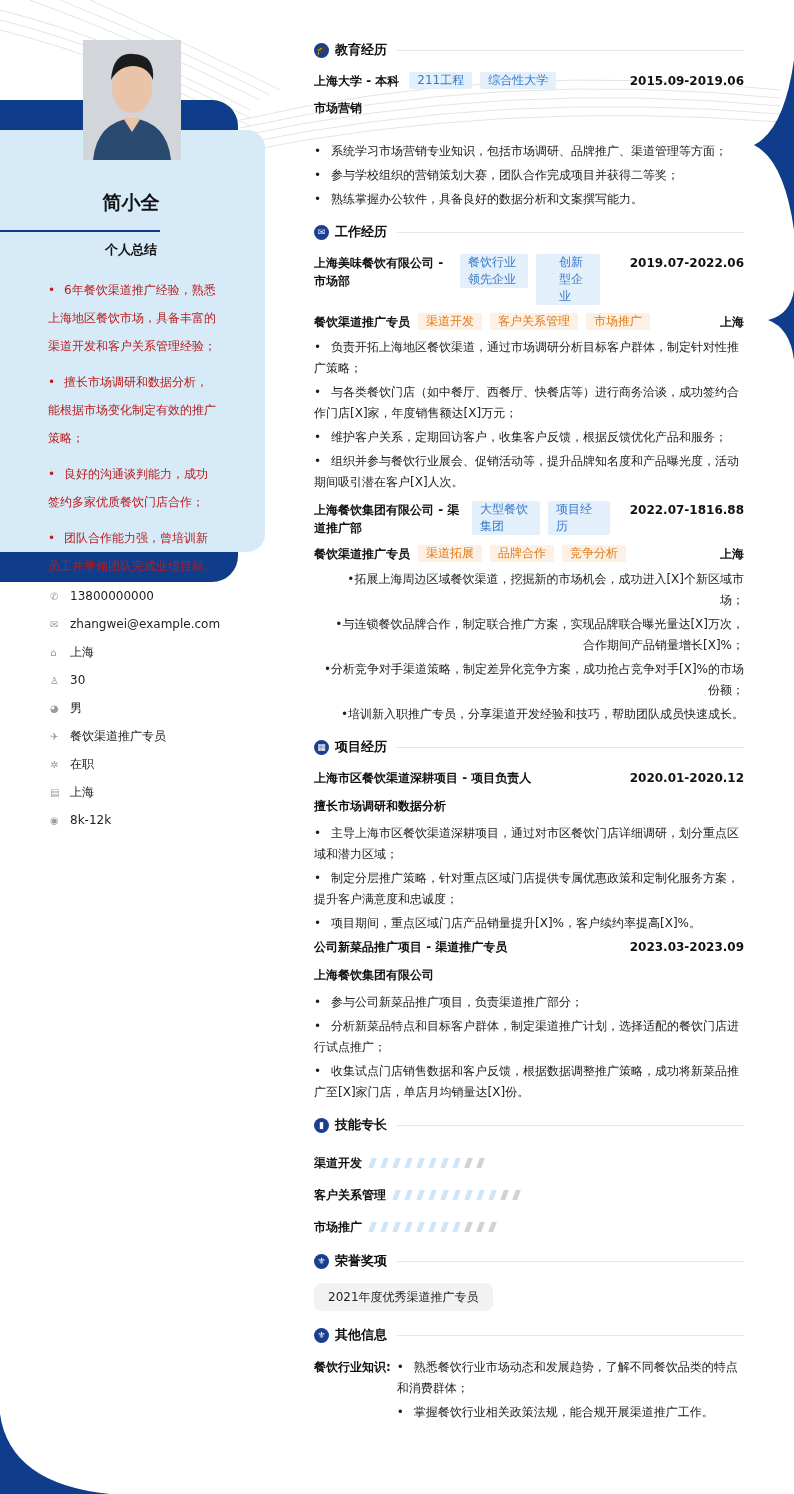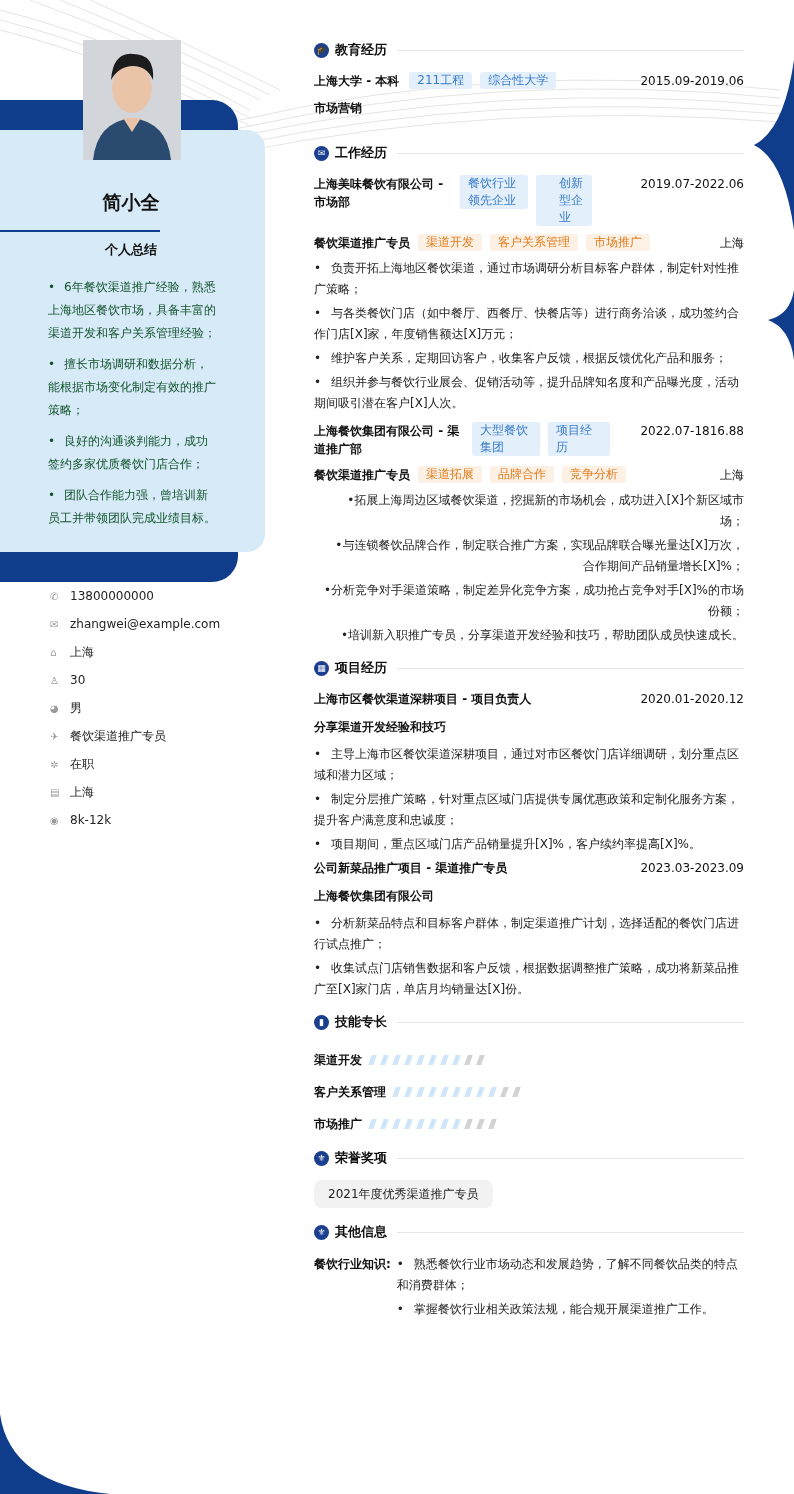--- a/index.html
+++ b/index.html
@@ -13,38 +13,38 @@
 
   
   .blue-band-top { position: absolute; left: 0; top: 100px; width: 238px; height: 40px; background: #0f3d8c; border-top-right-radius: 26px; z-index: 1; }
   .blue-band-bottom { position: absolute; left: 0; top: 540px; width: 238px; height: 42px; background: #0f3d8c; border-bottom-right-radius: 26px; z-index: 1; }
   .left-card { position: absolute; left: 0; top: 130px; width: 265px; height: 422px; background: #d6eaf8; border-top-right-radius: 18px; border-bottom-right-radius: 18px; z-index: 2; }
   .photo { position: absolute; left: 83px; top: 40px; width: 98px; height: 120px; background: #cfd3d8; z-index: 3; overflow: hidden; }
   .name { position: absolute; left: 0; top: 190px; width: 262px; text-align: center; font-size: 19px; font-weight: bold; color: #111; z-index: 3; }
   .name-line { position: absolute; left: 0; top: 230px; width: 160px; height: 2px; background: #0f3d8c; z-index: 3; }
   .summary-title { position: absolute; left: 0; top: 241px; width: 262px; text-align: center; font-size: 13px; font-weight: bold; color: #111; z-index: 3; }
   .summary-list { position: absolute; left: 48px; top: 276px; width: 170px; z-index: 3; list-style: none; }
-  .summary-list li { font-size: 12px; line-height: 23px; color: #14532d; margin-bottom: 8px; }
+  .summary-list li { font-size: 12px; line-height: 28px; color: #b91c1c; margin-bottom: 8px; }
   .summary-list li .dot { display: inline-block; width: 16px; }
 
   .contact-list { position: absolute; left: 50px; top: 582px; z-index: 3; list-style: none; }
   .contact-list li { height: 28px; display: flex; align-items: center; font-size: 12px; color: #222; }
   .contact-list .ic { width: 20px; color: #999; font-size: 10px; display: inline-flex; justify-content: flex-start; }
 
   
   .main { position: absolute; left: 314px; top: 38px; width: 430px; z-index: 3; }
   .sec-head { display: flex; align-items: center; height: 24px; margin-bottom: 10px; }
   .sec-icon { width: 15px; height: 15px; border-radius: 50%; background: #1a3f8f; color: #fff; display: inline-flex; align-items: center; justify-content: center; font-size: 9px; margin-right: 6px; flex-shrink: 0; }
   .sec-title { font-size: 13px; font-weight: bold; color: #111; margin-right: 10px; white-space: nowrap; }
   .sec-line { flex: 1; height: 1px; background: #e6e6e6; }
 
   .row { display: flex; align-items: flex-start; justify-content: space-between; }
   .row-left { display: flex; align-items: flex-start; }
   .bold { font-weight: bold; font-size: 12px; color: #111; line-height: 18px; }
-  .date { font-weight: normal; font-size: 12px; color: #111; line-height: 18px; white-space: nowrap; }
+  .date { font-weight: bold; font-size: 12px; color: #111; line-height: 18px; white-space: nowrap; }
   .tag-blue { background: #e3f0fc; color: #3a7bc8; font-size: 12px; padding: 0 8px; line-height: 17px; border-radius: 2px; margin-left: 8px; }
   .tag-orange { background: #fdf1e6; color: #e07b1a; font-size: 12px; padding: 0 8px; line-height: 17px; border-radius: 2px; margin-left: 8px; }
   .bul { list-style: none; }
   .bul li { font-size: 12px; line-height: 21px; color: #222; margin-bottom: 3px; }
   .bul li .dot { display: inline-block; width: 17px; }
 
   .skill-row { display: flex; align-items: center; height: 32px; }
   .skill-name { font-size: 12px; font-weight: bold; color: #111; margin-right: 8px; white-space: nowrap; }
   .skill-bars { display: flex; }
   .skill-bar { width: 5px; height: 10px; margin-right: 7px; transform: skewX(-20deg); }
@@ -152,33 +152,38 @@
   </div>
   <div class="row" style="margin-bottom:9px;">
     <div class="row-left">
       <span class="bold">上海大学 - 本科</span>
       <span class="tag-blue" style="margin-left:10px;">211工程</span>
       <span class="tag-blue">综合性大学</span>
     </div>
     <span class="date">2015.09-2019.06</span>
   </div>
   <div class="bold" style="margin-bottom:24px;">市场营销</div>
+  <ul class="bul" style="margin-bottom:10px;">
+    <li><span class="dot">•</span><span>系统学习市场营销专业知识，包括市场调研、品牌推广、渠道管理等方面；</span></li>
+    <li><span class="dot">•</span><span>参与学校组织的营销策划大赛，团队合作完成项目并获得二等奖；</span></li>
+    <li><span class="dot">•</span><span>熟练掌握办公软件，具备良好的数据分析和文案撰写能力。</span></li>
+  </ul>
 
   <div class="sec-head">
     <span class="sec-icon">✉</span>
     <span class="sec-title">工作经历</span>
     <span class="sec-line"></span>
   </div>
 
   <div>
     <div class="row" style="margin-bottom:8px;">
       <div class="row-left">
         <span class="bold" style="width:138px;">上海美味餐饮有限公司 - 市场部</span>
         <span class="tag-blue" style="width:68px;">餐饮行业领先企业</span>
-        <span class="tag-blue" style="width:56px;padding-left:23px;">创新型企业</span>
+        <span class="tag-blue" style="width:64px;padding-left:23px;">创新型企业</span>
       </div>
       <span class="date">2019.07-2022.06</span>
     </div>
     <div class="row" style="margin-bottom:6px;">
       <div class="row-left">
         <span class="bold">餐饮渠道推广专员</span>
         <span class="tag-orange">渠道开发</span>
         <span class="tag-orange">客户关系管理</span>
         <span class="tag-orange">市场推广</span>
       </div>
@@ -222,35 +227,36 @@
     <span class="sec-icon">▦</span>
     <span class="sec-title">项目经历</span>
     <span class="sec-line"></span>
   </div>
 
   <div>
     <div class="row" style="margin-bottom:10px;">
       <span class="bold">上海市区餐饮渠道深耕项目 - 项目负责人</span>
       <span class="date">2020.01-2020.12</span>
     </div>
-    <div class="bold" style="margin-bottom:8px;">分享渠道开发经验和技巧</div>
+    <div class="bold" style="margin-bottom:8px;">擅长市场调研和数据分析</div>
     <ul class="bul" style="margin-bottom:4px;">
       <li><span class="dot">•</span><span>主导上海市区餐饮渠道深耕项目，通过对市区餐饮门店详细调研，划分重点区域和潜力区域；</span></li>
       <li><span class="dot">•</span><span>制定分层推广策略，针对重点区域门店提供专属优惠政策和定制化服务方案，提升客户满意度和忠诚度；</span></li>
       <li><span class="dot">•</span><span>项目期间，重点区域门店产品销量提升[X]%，客户续约率提高[X]%。</span></li>
     </ul>
   </div>
 
   <div>
     <div class="row" style="margin-bottom:10px;">
       <span class="bold">公司新菜品推广项目 - 渠道推广专员</span>
       <span class="date">2023.03-2023.09</span>
     </div>
     <div class="bold" style="margin-bottom:8px;">上海餐饮集团有限公司</div>
     <ul class="bul" style="margin-bottom:10px;">
+      <li><span class="dot">•</span><span>参与公司新菜品推广项目，负责渠道推广部分；</span></li>
       <li><span class="dot">•</span><span>分析新菜品特点和目标客户群体，制定渠道推广计划，选择适配的餐饮门店进行试点推广；</span></li>
       <li><span class="dot">•</span><span>收集试点门店销售数据和客户反馈，根据数据调整推广策略，成功将新菜品推广至[X]家门店，单店月均销量达[X]份。</span></li>
     </ul>
   </div>
 
   <div class="sec-head">
     <span class="sec-icon">▮</span>
     <span class="sec-title">技能专长</span>
     <span class="sec-line"></span>
   </div>

